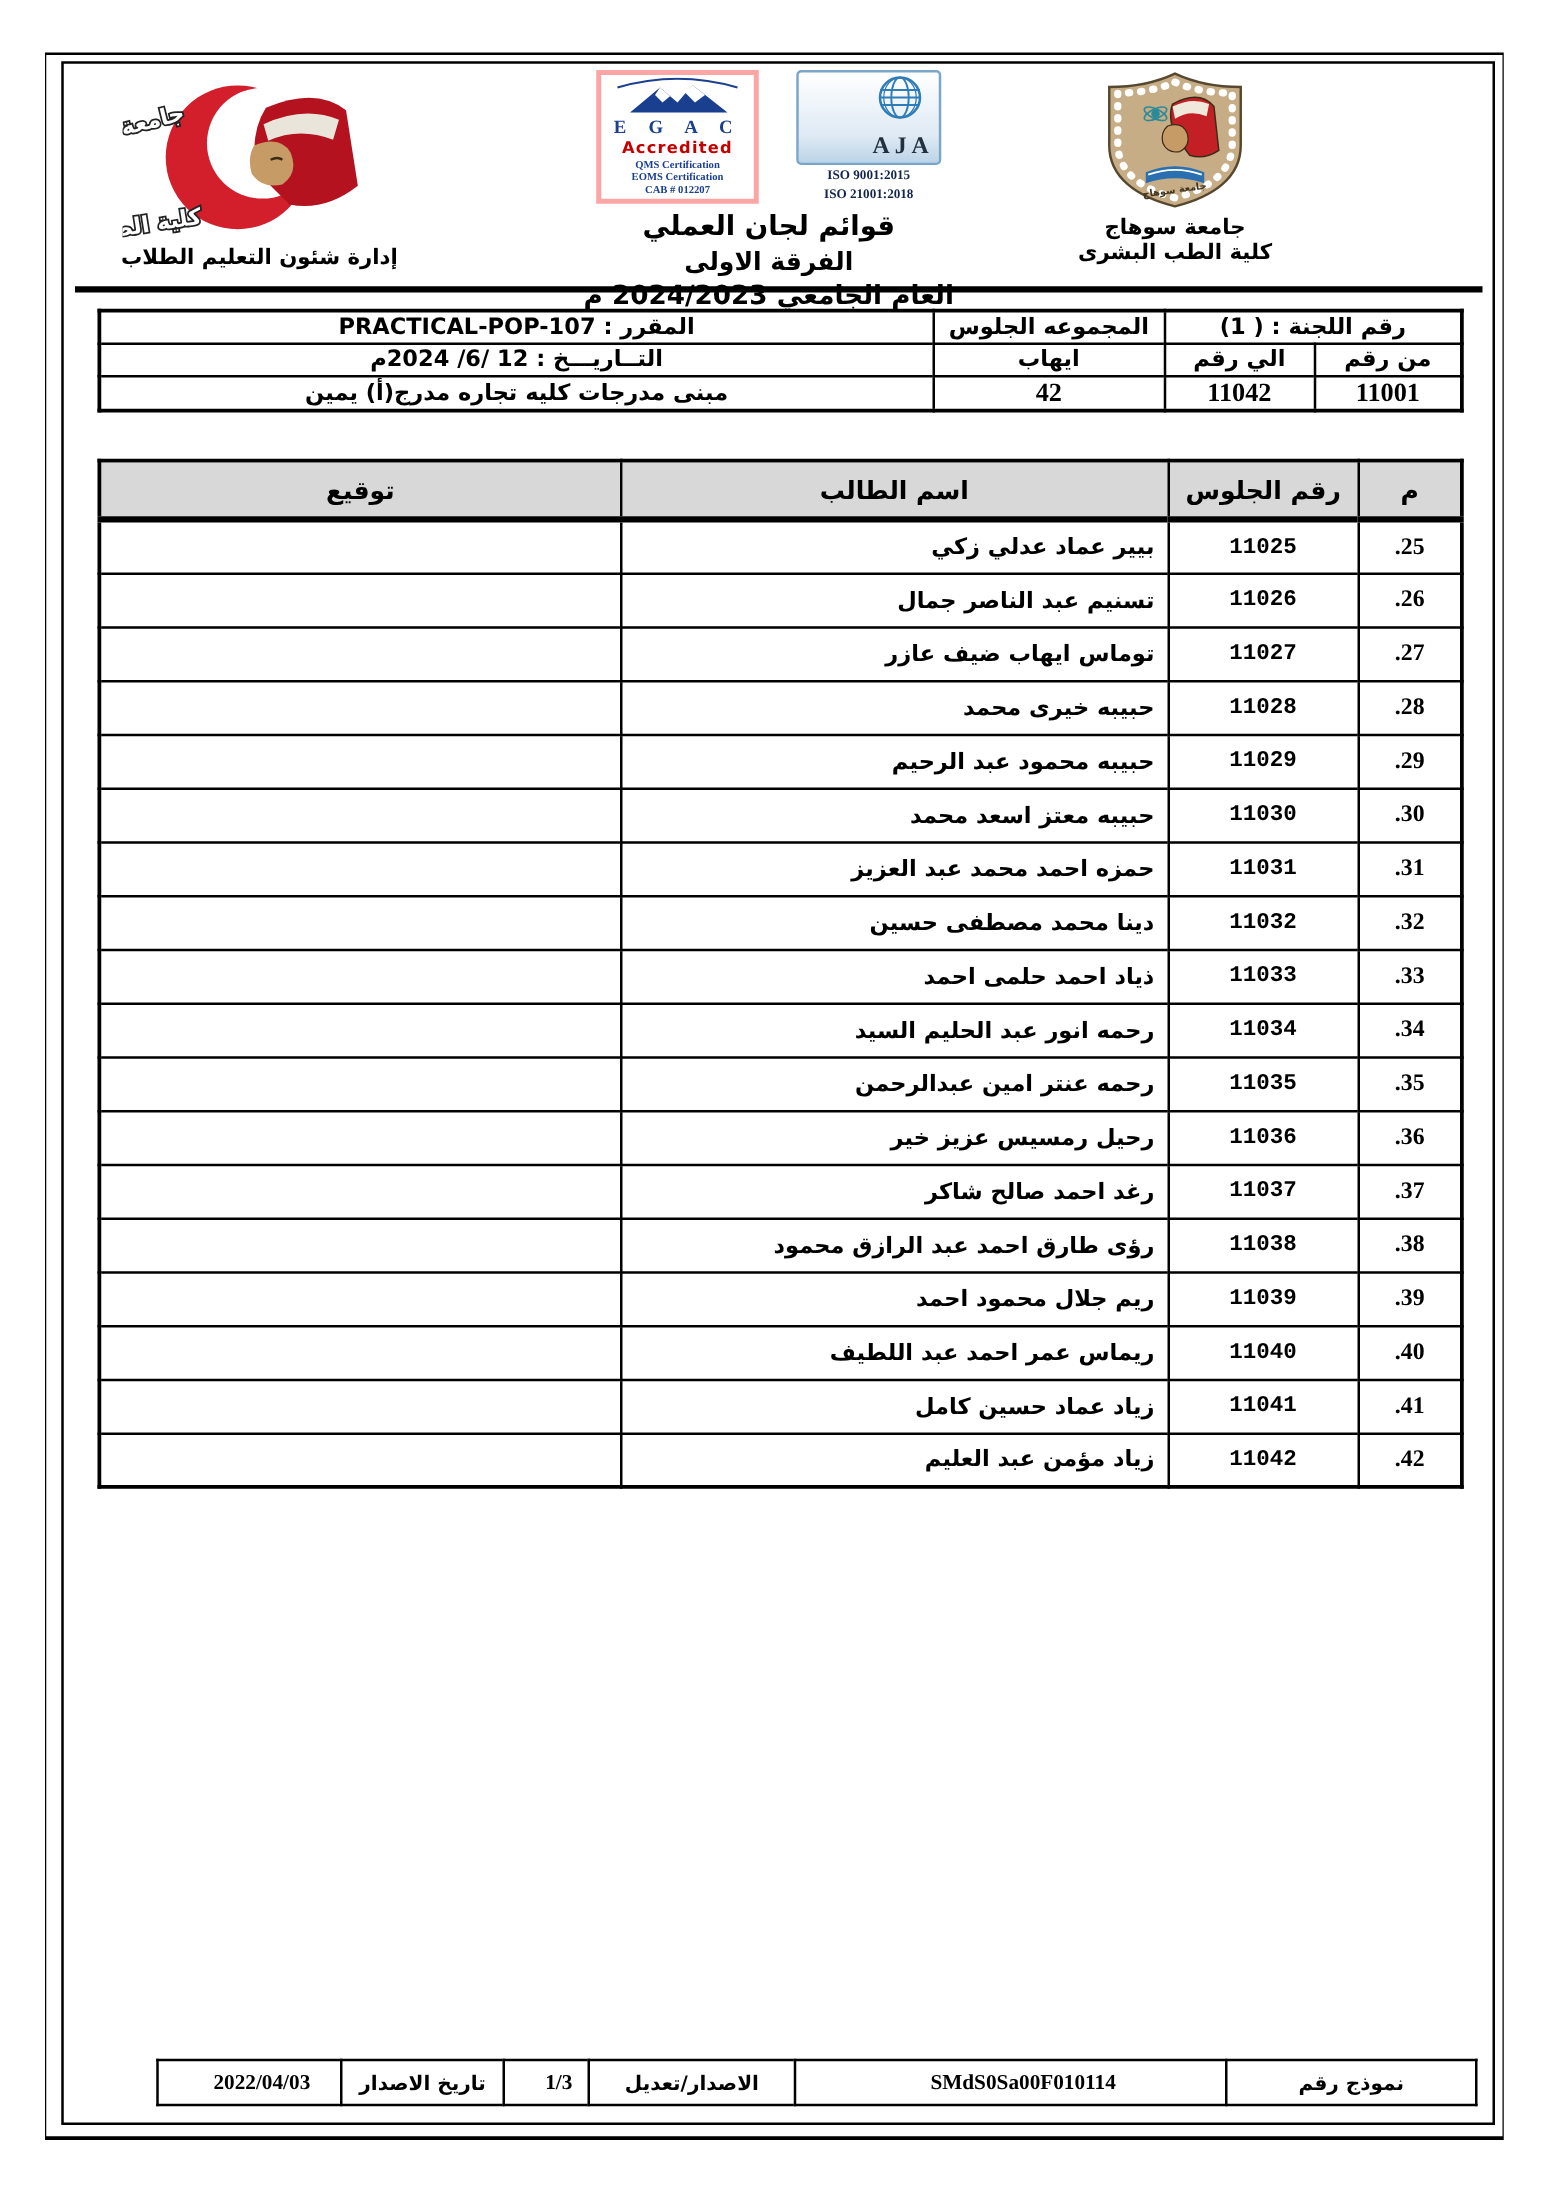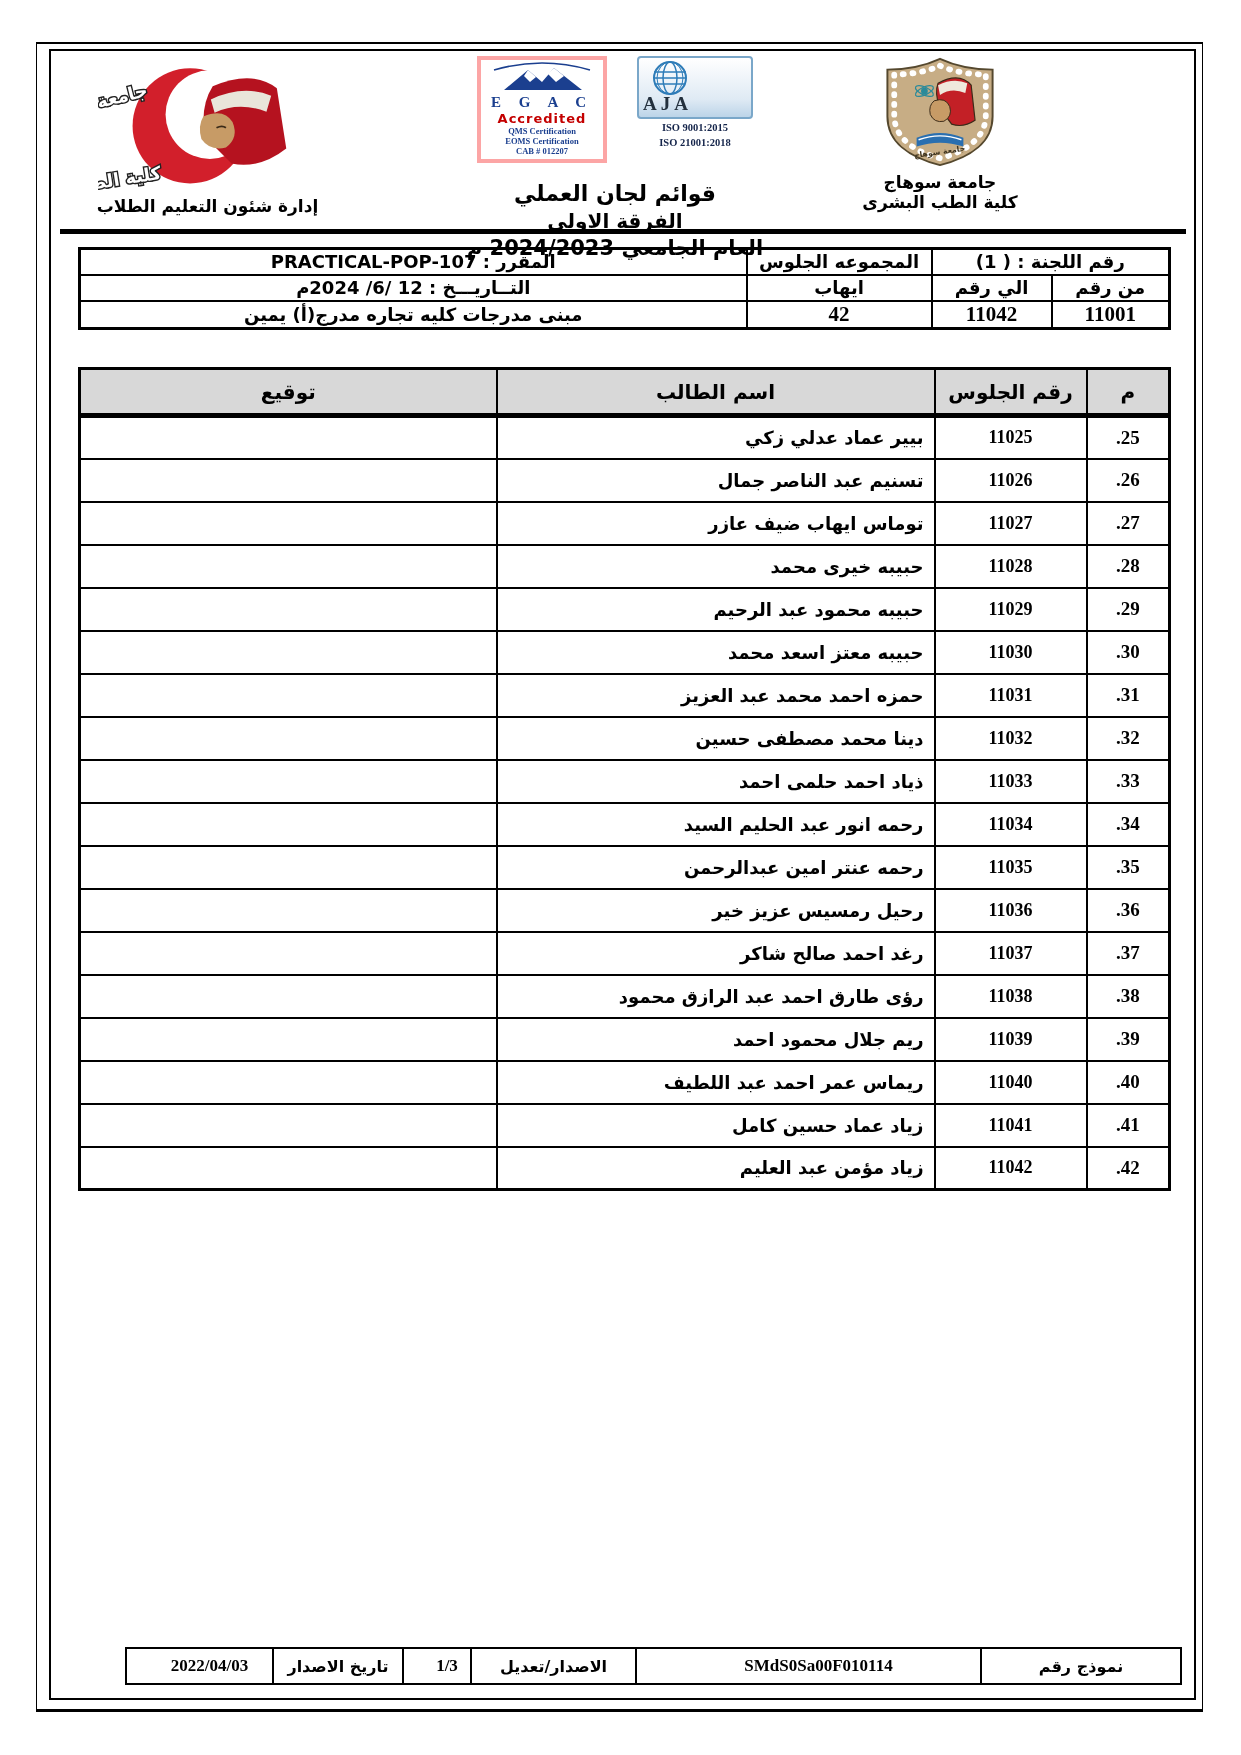--- a/index.html
+++ b/index.html
@@ -29,48 +29,48 @@
   .egac-box {
     width:130px; border:4px solid #fca5a5; padding:2px 2px 3px 2px; background:#fff;
   }
   .egac-name { font-family:"Liberation Serif",serif; font-weight:bold; color:#1b3f8f;
     font-size:15px; letter-spacing:7px; margin-top:-2px; }
   .egac-accredited { font-weight:bold; color:#c40000; font-size:13px; letter-spacing:1px; }
   .egac-line { font-family:"Liberation Serif",serif; font-weight:bold; color:#1b3f8f; font-size:8.5px; line-height:10px; }
   .aja-wrap { width:116px; }
   .aja-box { border:2px solid #7aa7c9; border-radius:4px; padding:1px 4px 2px 4px;
     background:linear-gradient(180deg,#ffffff 0%,#dfeaf4 70%,#bcd4e8 100%);
-    display:flex; flex-direction:column; align-items:flex-start; }
+    display:flex; flex-direction:column; align-items:flex-end;gap:13px; }
   .aja-name { font-family:"Liberation Serif",serif; font-weight:bold; font-size:19px;
     letter-spacing:4px; color:#23303d; margin-top:-4px; }
   .aja-iso { font-family:"Liberation Serif",serif; font-weight:bold; color:#14244a;
     font-size:10.5px; line-height:13px; margin-top:2px; white-space:nowrap; }
 
-  .title1 { margin-top:18px; font-size:22px; font-weight:bold; direction:rtl; }
+  .title1 { margin-top:6px; font-size:22px; font-weight:bold; direction:rtl; }
   .title2 { font-size:20px; font-weight:bold; direction:rtl; margin-top:3px; }
   .title3 { font-size:21px; font-weight:bold; direction:rtl; margin-top:3px; }
 
   .divider { left:60px; top:229px; width:1126px; height:5px; background:#000; }
 
   
   table { border-collapse:collapse; table-layout:fixed; direction:rtl; }
   td, th { overflow:hidden; }
 
   .info-table { left:78px; top:247px; width:1090px; border:3px solid #000; }
   .info-table td { border:2px solid #000; text-align:center; vertical-align:middle;
     font-weight:bold; font-size:18px; height:26px; }
   .info-table .val { font-family:"Liberation Serif",serif; font-size:21px; }
 
   .list-table { left:78px; top:367px; width:1090px; border:3px solid #000; }
   .list-table thead td { background:#d8d8d8; border:2px solid #000; border-bottom:5px solid #000;
     font-weight:bold; font-size:20px; text-align:center; height:47px; vertical-align:middle; }
   .list-table tbody td { border:2px solid #000; height:43px; vertical-align:middle; }
   .list-table td.ser  { text-align:center; direction:ltr; font-family:"Liberation Serif",serif;
     font-weight:bold; font-size:19px; }
-  .list-table td.seat { text-align:center; font-family:Liberation Serif, serif;
+  .list-table td.seat { text-align:center; font-family:Liberation Mono, monospace;
     font-weight:bold; font-size:18px; }
   .list-table td.name { text-align:right; padding-right:10px; font-weight:bold; font-size:18px; }
   .list-table td.sig  { background:#fff; }
 
   .footer-table { left:125px; top:1647px; width:1055px; border:2px solid #000; }
   .footer-table td { border:2px solid #000; text-align:center; vertical-align:middle;
     font-weight:bold; font-size:16px; height:36px; }
   .footer-table .latin { font-family:"Liberation Serif",serif; font-size:17px;padding-left:20px; }
 </style>
 </head>

